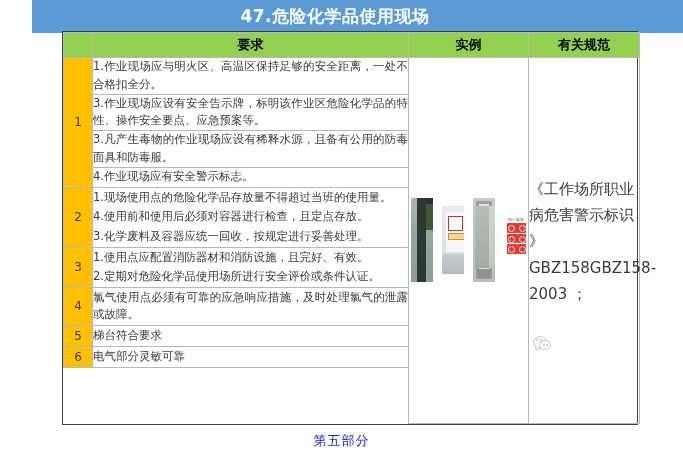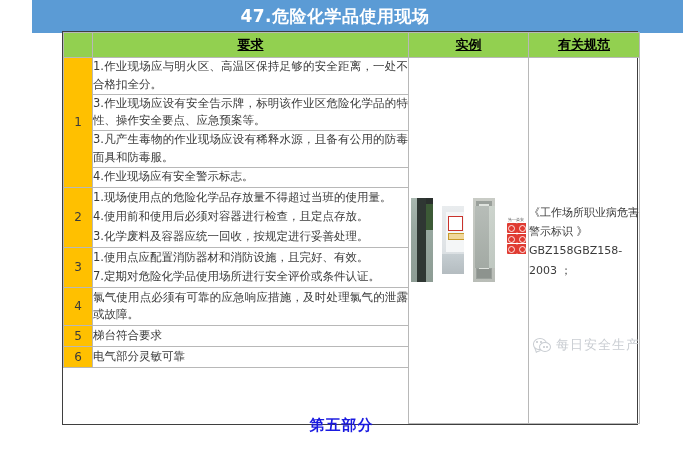--- a/index.html
+++ b/index.html
@@ -71,21 +71,20 @@
   
   .hdr td {
     background: #92d050;
     height: 25px;
     text-align: center;
     font-size: 13px;
     font-weight: bold;
     color: #000;
     border-color: #4a7a22;
     border-top: 1px solid #3f3f3f;
-    text-decoration: underline;
   }
   .hdr td.hdr-blank { background: #92d050; }
 
   
   .numcell {
     background: #ffc000;
     text-align: center;
     font-size: 12px;
     color: #3a3a3a;
     font-weight: normal;
@@ -96,21 +95,21 @@
     font-size: 11.5px;
     line-height: 1.55;
     color: #3a3a3a;
     text-align: justify;
     margin-top: 48px;
   }
 
   
   .stdcell {
     padding: 6px 4px 6px 8px;
-    font-size: 11px;
+    font-size: 15px;
     line-height: 1.75;
     color: #3a3a3a;
     vertical-align: top;
     border-radius: 32px;
   }
   .stdcell .std-inner { margin-top: 2px; }
 
   
   .excell {
     padding: 0;
@@ -309,25 +308,25 @@
   }
   .wm-logo .d1 { left: 3px; top: 3px; }
   .wm-logo .d2 { left: 7px; top: 3px; }
   .wm-logo .d3 { right: 6px; bottom: 4px; }
   .wm-logo .d4 { right: 3px; bottom: 4px; }
 
   
   .footer {
     position: absolute;
     left: 0;
-    top: 416px;
+    top: 432px;
     width: 683px;
     text-align: center;
-    font-size: 15px;
-    font-weight: bold;
+    font-size: 13px;
+    font-weight: normal;
     color: #1a1ae0;
     letter-spacing: 1px;
   }
 </style>
 </head>
 <body>
 
 <div class="title-bar">
   <div class="title-bar-text">47.危险化学品使用现场</div>
 </div>
@@ -480,21 +479,21 @@
       </tr>
       <tr>
         <td class="reqcell" style="height:20px;border-top:none">3.化学废料及容器应统一回收，按规定进行妥善处理。</td>
       </tr>
 
       <tr>
         <td class="numcell" rowspan="2">3</td>
         <td class="reqcell" style="height:20px;border-bottom:none">1.使用点应配置消防器材和消防设施，且完好、有效。</td>
       </tr>
       <tr>
-        <td class="reqcell" style="height:20px;border-top:none">7.定期对危险化学品使用场所进行安全评价或条件认证。</td>
+        <td class="reqcell" style="height:20px;border-top:none">2.定期对危险化学品使用场所进行安全评价或条件认证。</td>
       </tr>
 
       <tr>
         <td class="numcell">4</td>
         <td class="reqcell" style="height:38px">氯气使用点必须有可靠的应急响应措施，及时处理氯气的泄露或故障。</td>
       </tr>
 
       <tr>
         <td class="numcell">5</td>
         <td class="reqcell" style="height:21px">梯台符合要求</td>
@@ -515,16 +514,15 @@
 
 <div class="watermark">
   <span class="wm-logo">
     <span class="b1"></span>
     <span class="b2"></span>
     <span class="d d1"></span>
       <span class="d d2"></span>
     <span class="d d3"></span>
       <span class="d d4"></span>
   </span>
-  <span>每日安全生产</span>
 </div>
 
 <div class="footer">第五部分</div>
 
 </body></html>

